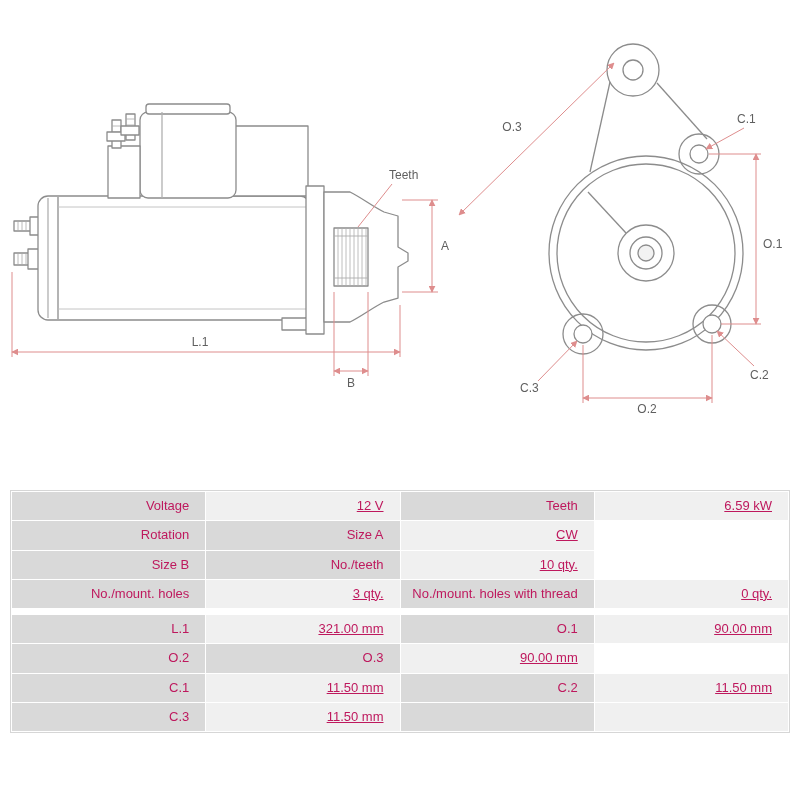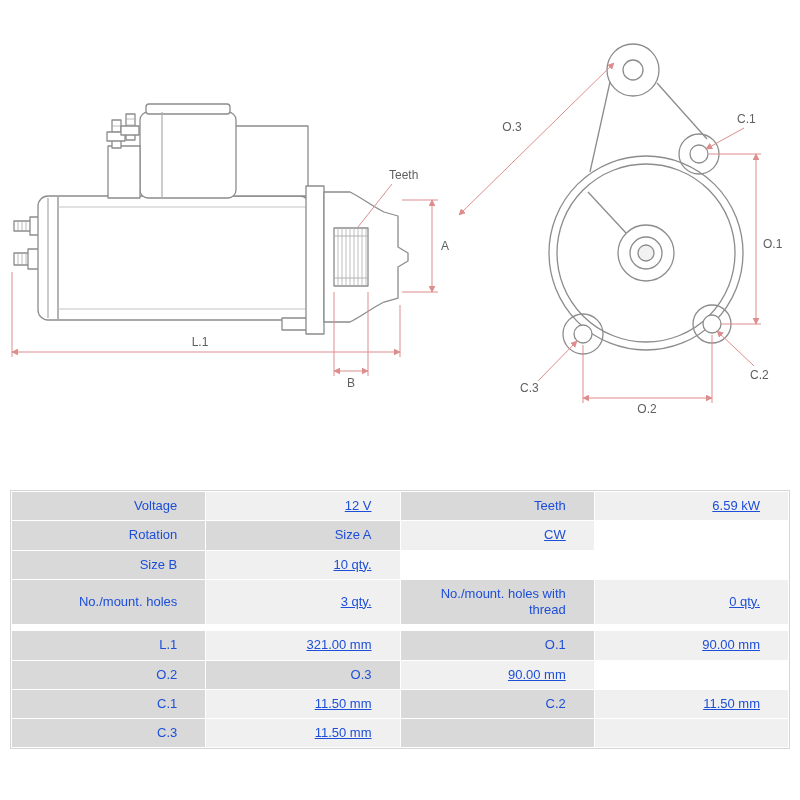--- a/index.html
+++ b/index.html
@@ -10,22 +10,22 @@
 
   .spec-table {
     margin:12px 10px 0 10px;
     border:1px solid #d6d6d6;
     background:#ffffff;
     display:flex; flex-direction:column; gap:1px; padding:1px;
   }
   .trow { display:grid; grid-template-columns:1fr 1fr 1fr 1fr; gap:1px; }
   .cell {
     min-height:16px;
-    padding:6px 28px 6px 6px;
-    font-size:13px; color:#1d4ed8;
+    padding:6px 16px 6px 6px;
+    font-size:13px; color:#be185d;
     display:flex; align-items:center; justify-content:flex-end;
     text-align:right; line-height:1.25;
   }
   .lbl { background:#d9d9d9; }
   .val { background:#f0f0f0;text-decoration:underline; }
   .spacer { height:5px; background:#ffffff; }
 </style>
 </head>
 <body>
 
@@ -158,20 +158,21 @@
     </div>
 
     <div class="trow">
       <div class="cell lbl">Rotation</div>
       <div class="cell lbl">Size A</div>
       <div class="cell val">CW</div>
     </div>
 
     <div class="trow">
       <div class="cell lbl">Size B</div>
+      <div class="cell lbl">No./teeth</div>
       <div class="cell val">10 qty.</div>
     </div>
 
     <div class="trow">
       <div class="cell lbl">No./mount. holes</div>
       <div class="cell val">3 qty.</div>
       <div class="cell lbl">No./mount. holes with thread</div>
       <div class="cell val">0 qty.</div>
     </div>
 

